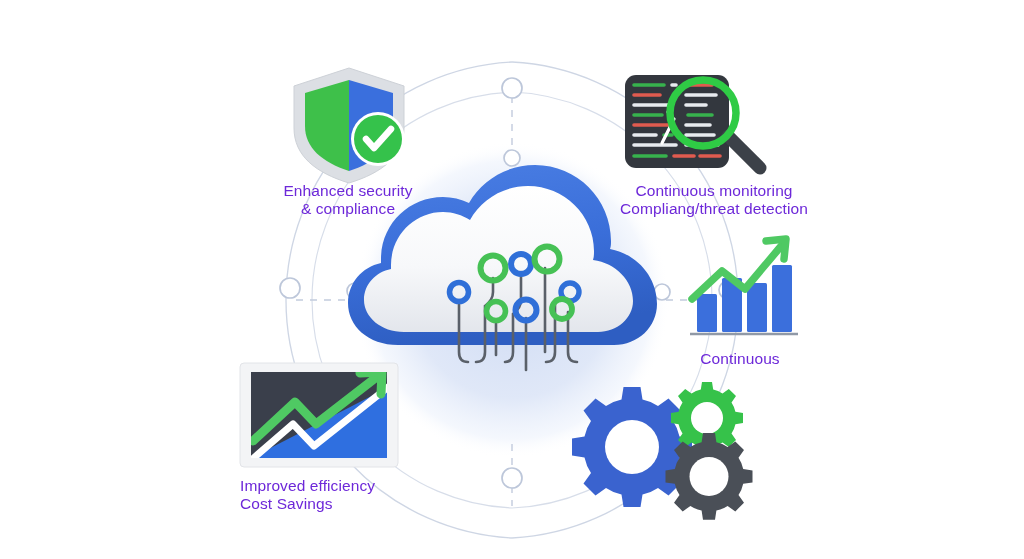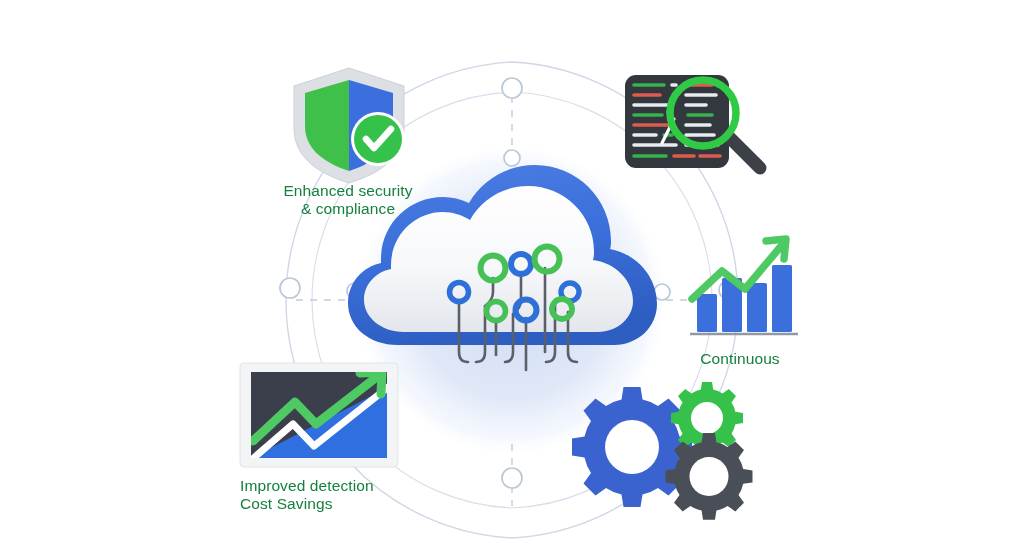--- a/index.html
+++ b/index.html
@@ -7,21 +7,21 @@
     width:1024px;height:559px;
     background:#ffffff;
     font-family:"Liberation Sans", sans-serif;
     overflow:hidden;
   }
   #stage{position:relative;width:1024px;height:559px;background:#fff;}
   #bgsvg{position:absolute;left:0;top:0;width:1024px;height:559px;}
 
   .caption{
     position:absolute;
-    color:#15803d;
+    color:#6d28d9;
     font-size:15.5px;
     line-height:17.5px;
     letter-spacing:.1px;
     white-space:pre-line;
     font-family:"Liberation Sans", sans-serif;
   }
   .cap-center{text-align:center;}
   .cap-left{text-align:left;}
 </style>
 </head>
@@ -236,19 +236,21 @@
           A 31.5 31.5 0 0 1 -29.5,-15.2 L -35,-22.9 L -26.3,-31.6 L -18.6,-26.1
           A 31.5 31.5 0 0 1 -7.4,-30.8 Z"></path>
         <circle cx="0" cy="3.5" r="19.5" fill="#ffffff"></circle>
       </g>
     </g>
   </svg>
 
   <div class="caption cap-center" style="left:262px;top:182px;width:172px;">Enhanced security
 &amp; compliance</div>
 
+  <div class="caption cap-center" style="left:600px;top:182px;width:228px;">Continuous monitoring
+Compliang/threat detection</div>
 
   <div class="caption cap-center" style="left:666px;top:350px;width:148px;">Continuous</div>
 
-  <div class="caption cap-left" style="left:240px;top:477px;width:230px;">Improved detection
+  <div class="caption cap-left" style="left:240px;top:477px;width:230px;">Improved efficiency
 Cost Savings</div>
 
 </div>
 
 </body></html>

